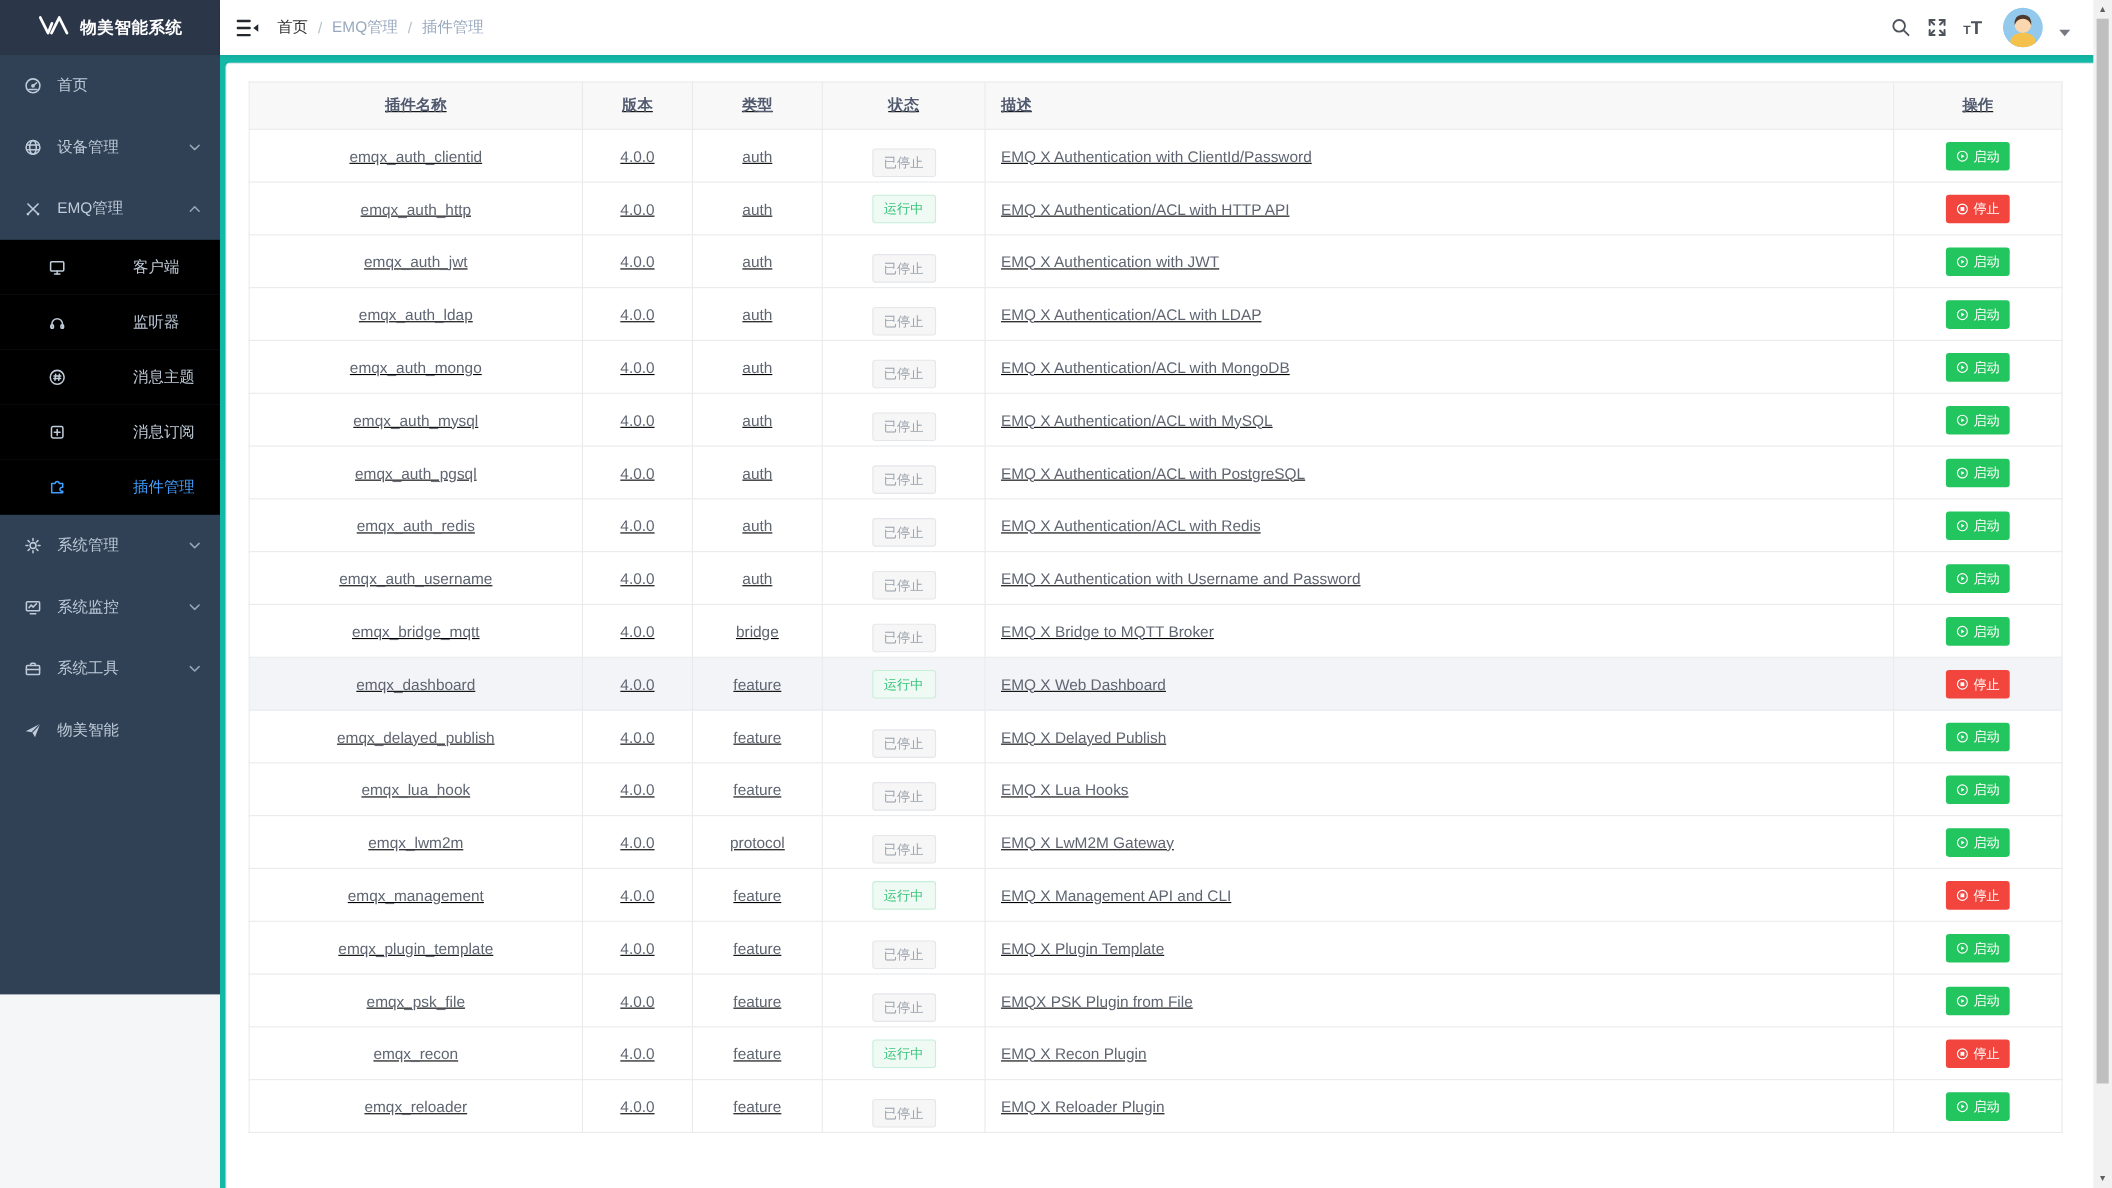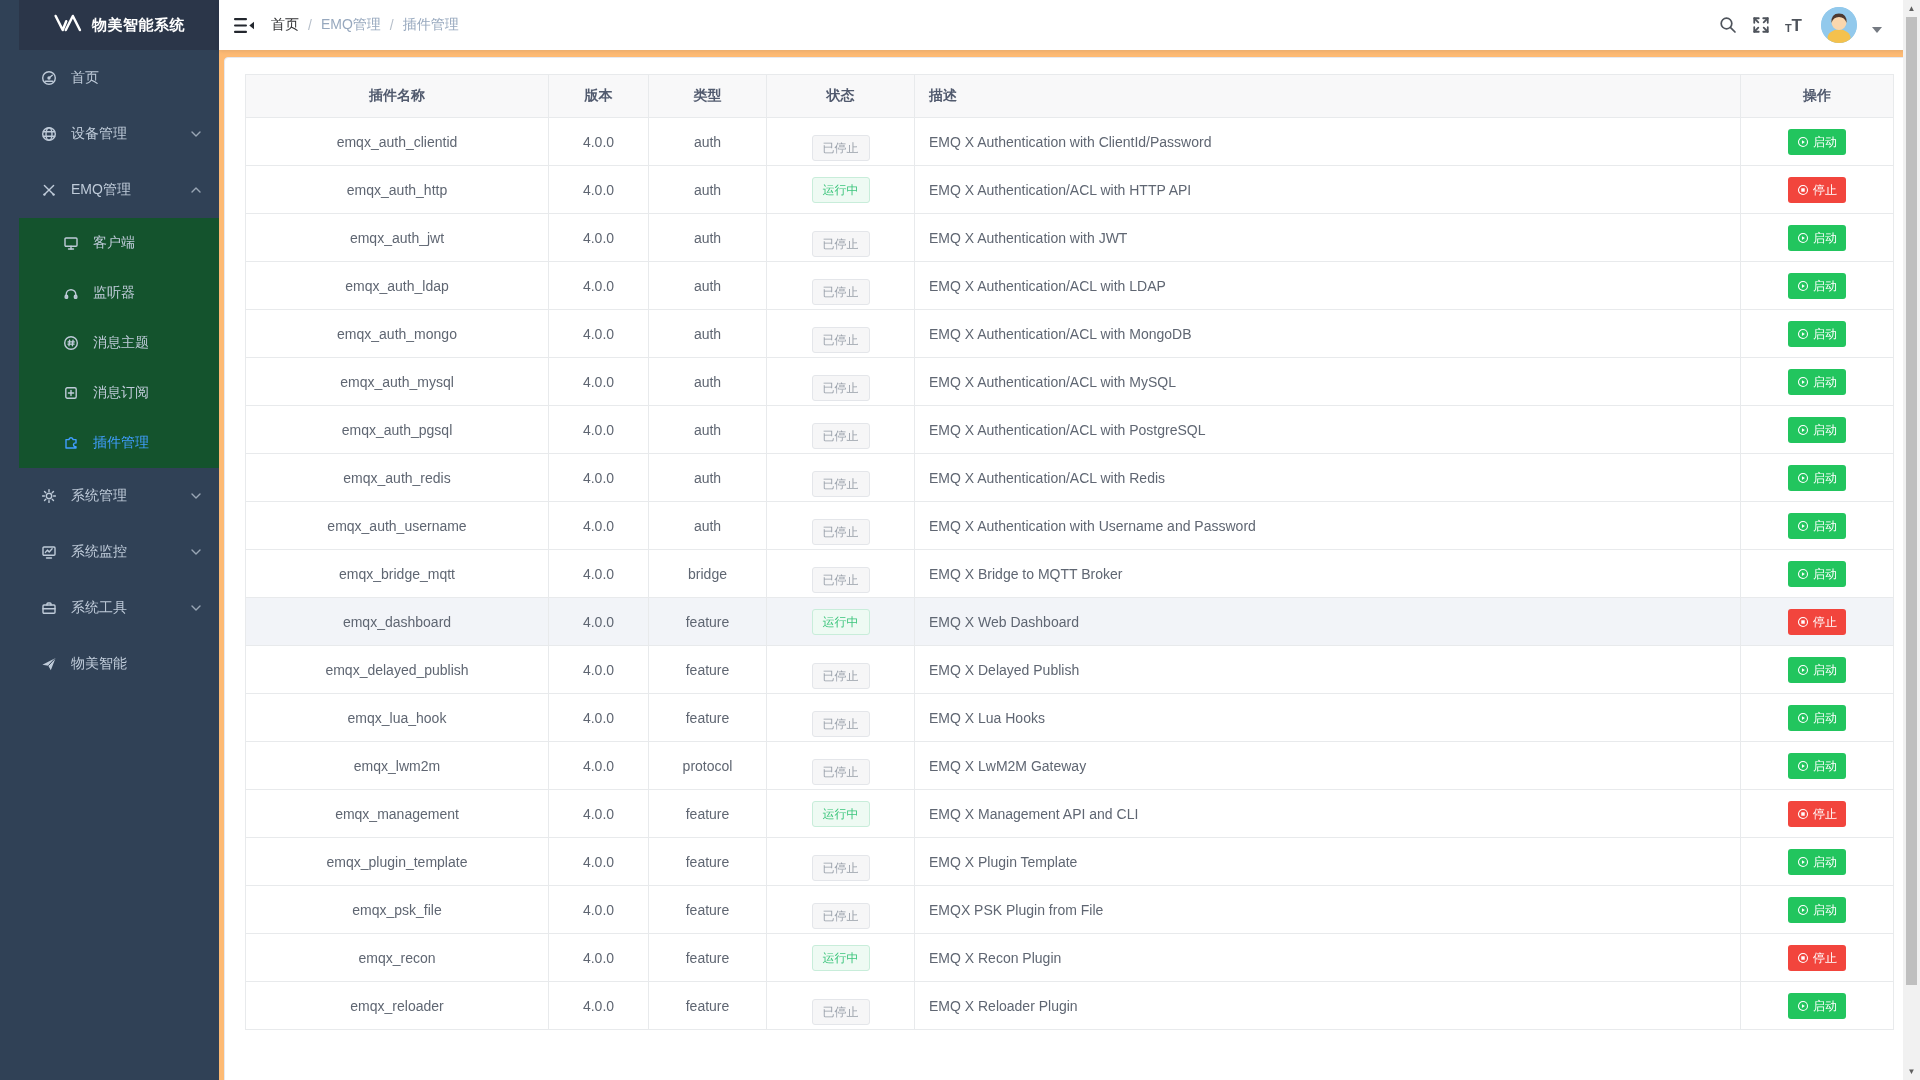--- a/index.html
+++ b/index.html
@@ -1,26 +1,26 @@
 <!DOCTYPE html>
 <html><head>
 <meta charset="utf-8">
 <style>
   html,body{margin:0;padding:0;width:1920px;height:1080px;overflow:hidden;
     font-family:"Liberation Sans","DejaVu Sans",sans-serif;background:#f5f6f8;}
   .app{position:relative;width:1920px;height:1080px;display:flex;}
 
   
-  .sidebar{width:200px;height:1080px;background:#304156;flex:0 0 200px;display:flex;flex-direction:column;padding-left:19px;}
+  .sidebar{width:200px;height:904px;background:#304156;flex:0 0 200px;display:flex;flex-direction:column;}
   .logo{height:50px;display:flex;align-items:center;justify-content:center;gap:9px;background:#2b3649;cursor:pointer;}
   .logo-title{color:#fff;font-size:15px;font-weight:bold;letter-spacing:.5px;}
   .menu{flex:1;overflow:hidden;}
   .menu-item{position:relative;display:flex;align-items:center;font-size:14px;color:#bfcbd9;cursor:pointer;}
   .menu-item.top{height:56px;padding:0 0 0 22px;}
-  .menu-item.sub{height:50px;padding:0 0 0 44px;background:#14532d;}
+  .menu-item.sub{height:50px;padding:0 0 0 44px;background:#000000;gap:47px;}
   .menu-item.active{color:#409eff;}
   .menu-item .ic{display:inline-flex;width:16px;height:16px;margin-right:14px;flex:0 0 16px;}
   .menu-item .ic svg{width:16px;height:16px;}
   .menu-item .arrow{position:absolute;right:18px;width:10px;height:6px;margin:0;color:#99a6b5;}
   .menu-item .arrow svg{width:10px;height:6px;}
   .mlabel{white-space:nowrap;}
 
   
   .main{flex:1;display:flex;flex-direction:column;min-width:0;background:#fbfcfd;}
   .navbar{height:50px;background:#fff;display:flex;align-items:center;padding:0 38px 0 15px;
@@ -35,21 +35,21 @@
   .nav-ic svg{width:18px;height:18px;}
   .tt{display:inline-flex;align-items:flex-end;color:#4e535b;font-weight:bold;cursor:pointer;line-height:1;}
   .t-sm{font-size:11px;}
   .t-lg{font-size:17px;}
   .avatar{width:36px;height:36px;border-radius:50%;overflow:hidden;background:#92c9ec;cursor:pointer;margin-left:4px;}
   .avatar svg{width:36px;height:36px;display:block;}
   .caret{width:0;height:0;border-left:5px solid transparent;border-right:5px solid transparent;
     border-top:6px solid #757a82;margin-top:10px;cursor:pointer;}
 
   
-  .content{flex:1;overflow:hidden;padding:7px 13px 0 5px;background:#fdba74;}
+  .content{flex:1;overflow:hidden;padding:7px 13px 0 5px;background:#14b8a6;text-decoration:underline;}
   .card{background:#fff;border:1px solid #e6e9f0;border-radius:4px;padding:16px 20px 20px 20px;min-height:1100px;box-sizing:border-box;}
   table.plugins{border-collapse:collapse;table-layout:fixed;width:1648px;font-size:14px;}
   .plugins th{height:43px;background:#f8f8f9;border:1px solid #e8eaec;color:#515a6e;font-weight:600;text-align:center;box-sizing:border-box;}
   .plugins td{height:48px;border:1px solid #e8eaec;color:#5f6672;text-align:center;box-sizing:border-box;padding:0 6px;}
   .plugins th.left,.plugins td.left{text-align:left;padding-left:14px;}
   .plugins tr.hl td{background:#f2f4f8;}
   .tag{display:inline-block;font-size:12px;line-height:1;padding:6px 10px;border-radius:3px;border:1px solid;}
   .tag.running{color:#3cc57c;background:#eefaf3;border-color:#c8edda;}
   .tag.stopped{color:#9aa1ab;background:#f6f6f7;border-color:#e4e6ea;margin-top:12px;}
   .btn{display:inline-flex;align-items:center;gap:4px;border:none;border-radius:3px;color:#fff;

